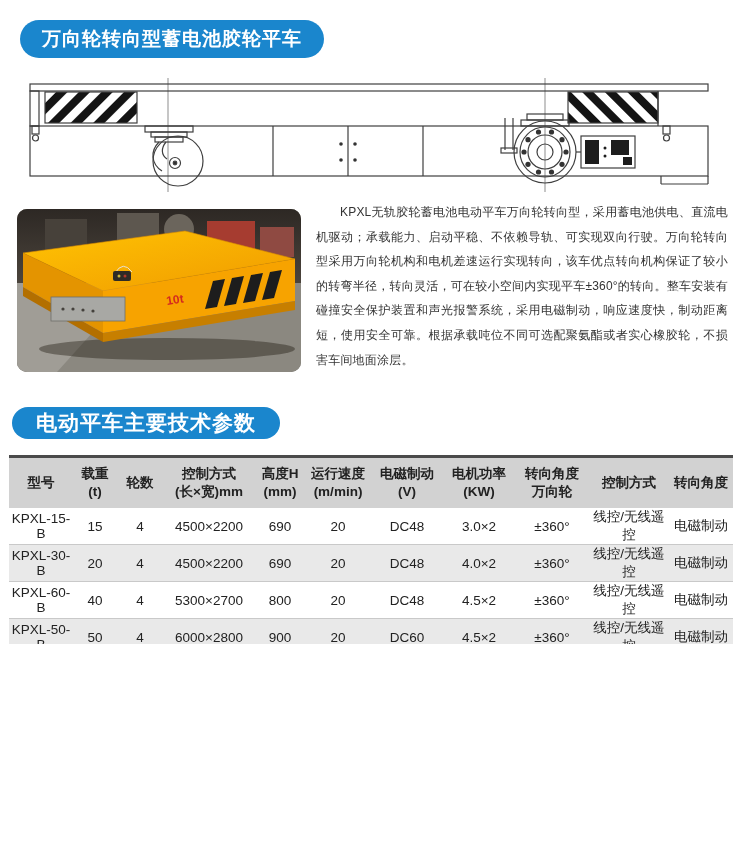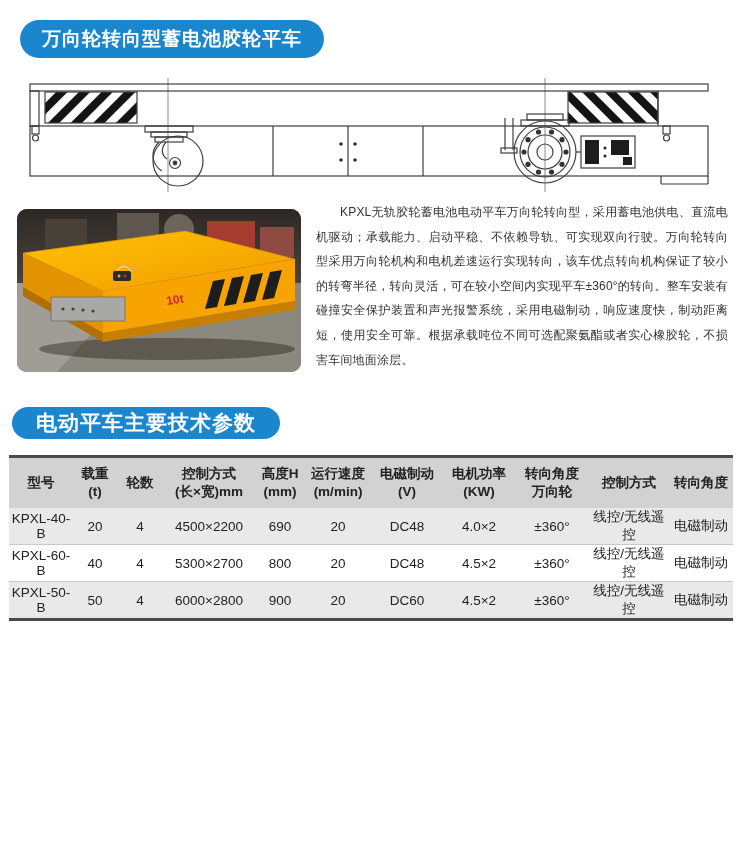--- a/index.html
+++ b/index.html
@@ -258,22 +258,35 @@
           </th>
           <th>
             <div class="l1">控制方式</div>
           </th>
           <th>
             <div class="l1">转向角度</div>
           </th>
         </tr>
       </thead>
     <tbody>
+        <tr>
+          <td>KPXL-15-B</td>
+          <td>15</td>
+          <td>4</td>
+          <td>4500×2200</td>
+          <td>690</td>
+          <td>20</td>
+          <td>DC48</td>
+          <td>3.0×2</td>
+          <td>±360°</td>
+          <td>线控/无线遥控</td>
+          <td>电磁制动</td>
+        </tr>
         <tr class="alt">
-          <td>KPXL-40-B</td>
+          <td>KPXL-30-B</td>
           <td>20</td>
           <td>4</td>
           <td>4500×2200</td>
           <td>690</td>
           <td>20</td>
           <td>DC48</td>
           <td>4.0×2</td>
           <td>±360°</td>
           <td>线控/无线遥控</td>
           <td>电磁制动</td>

